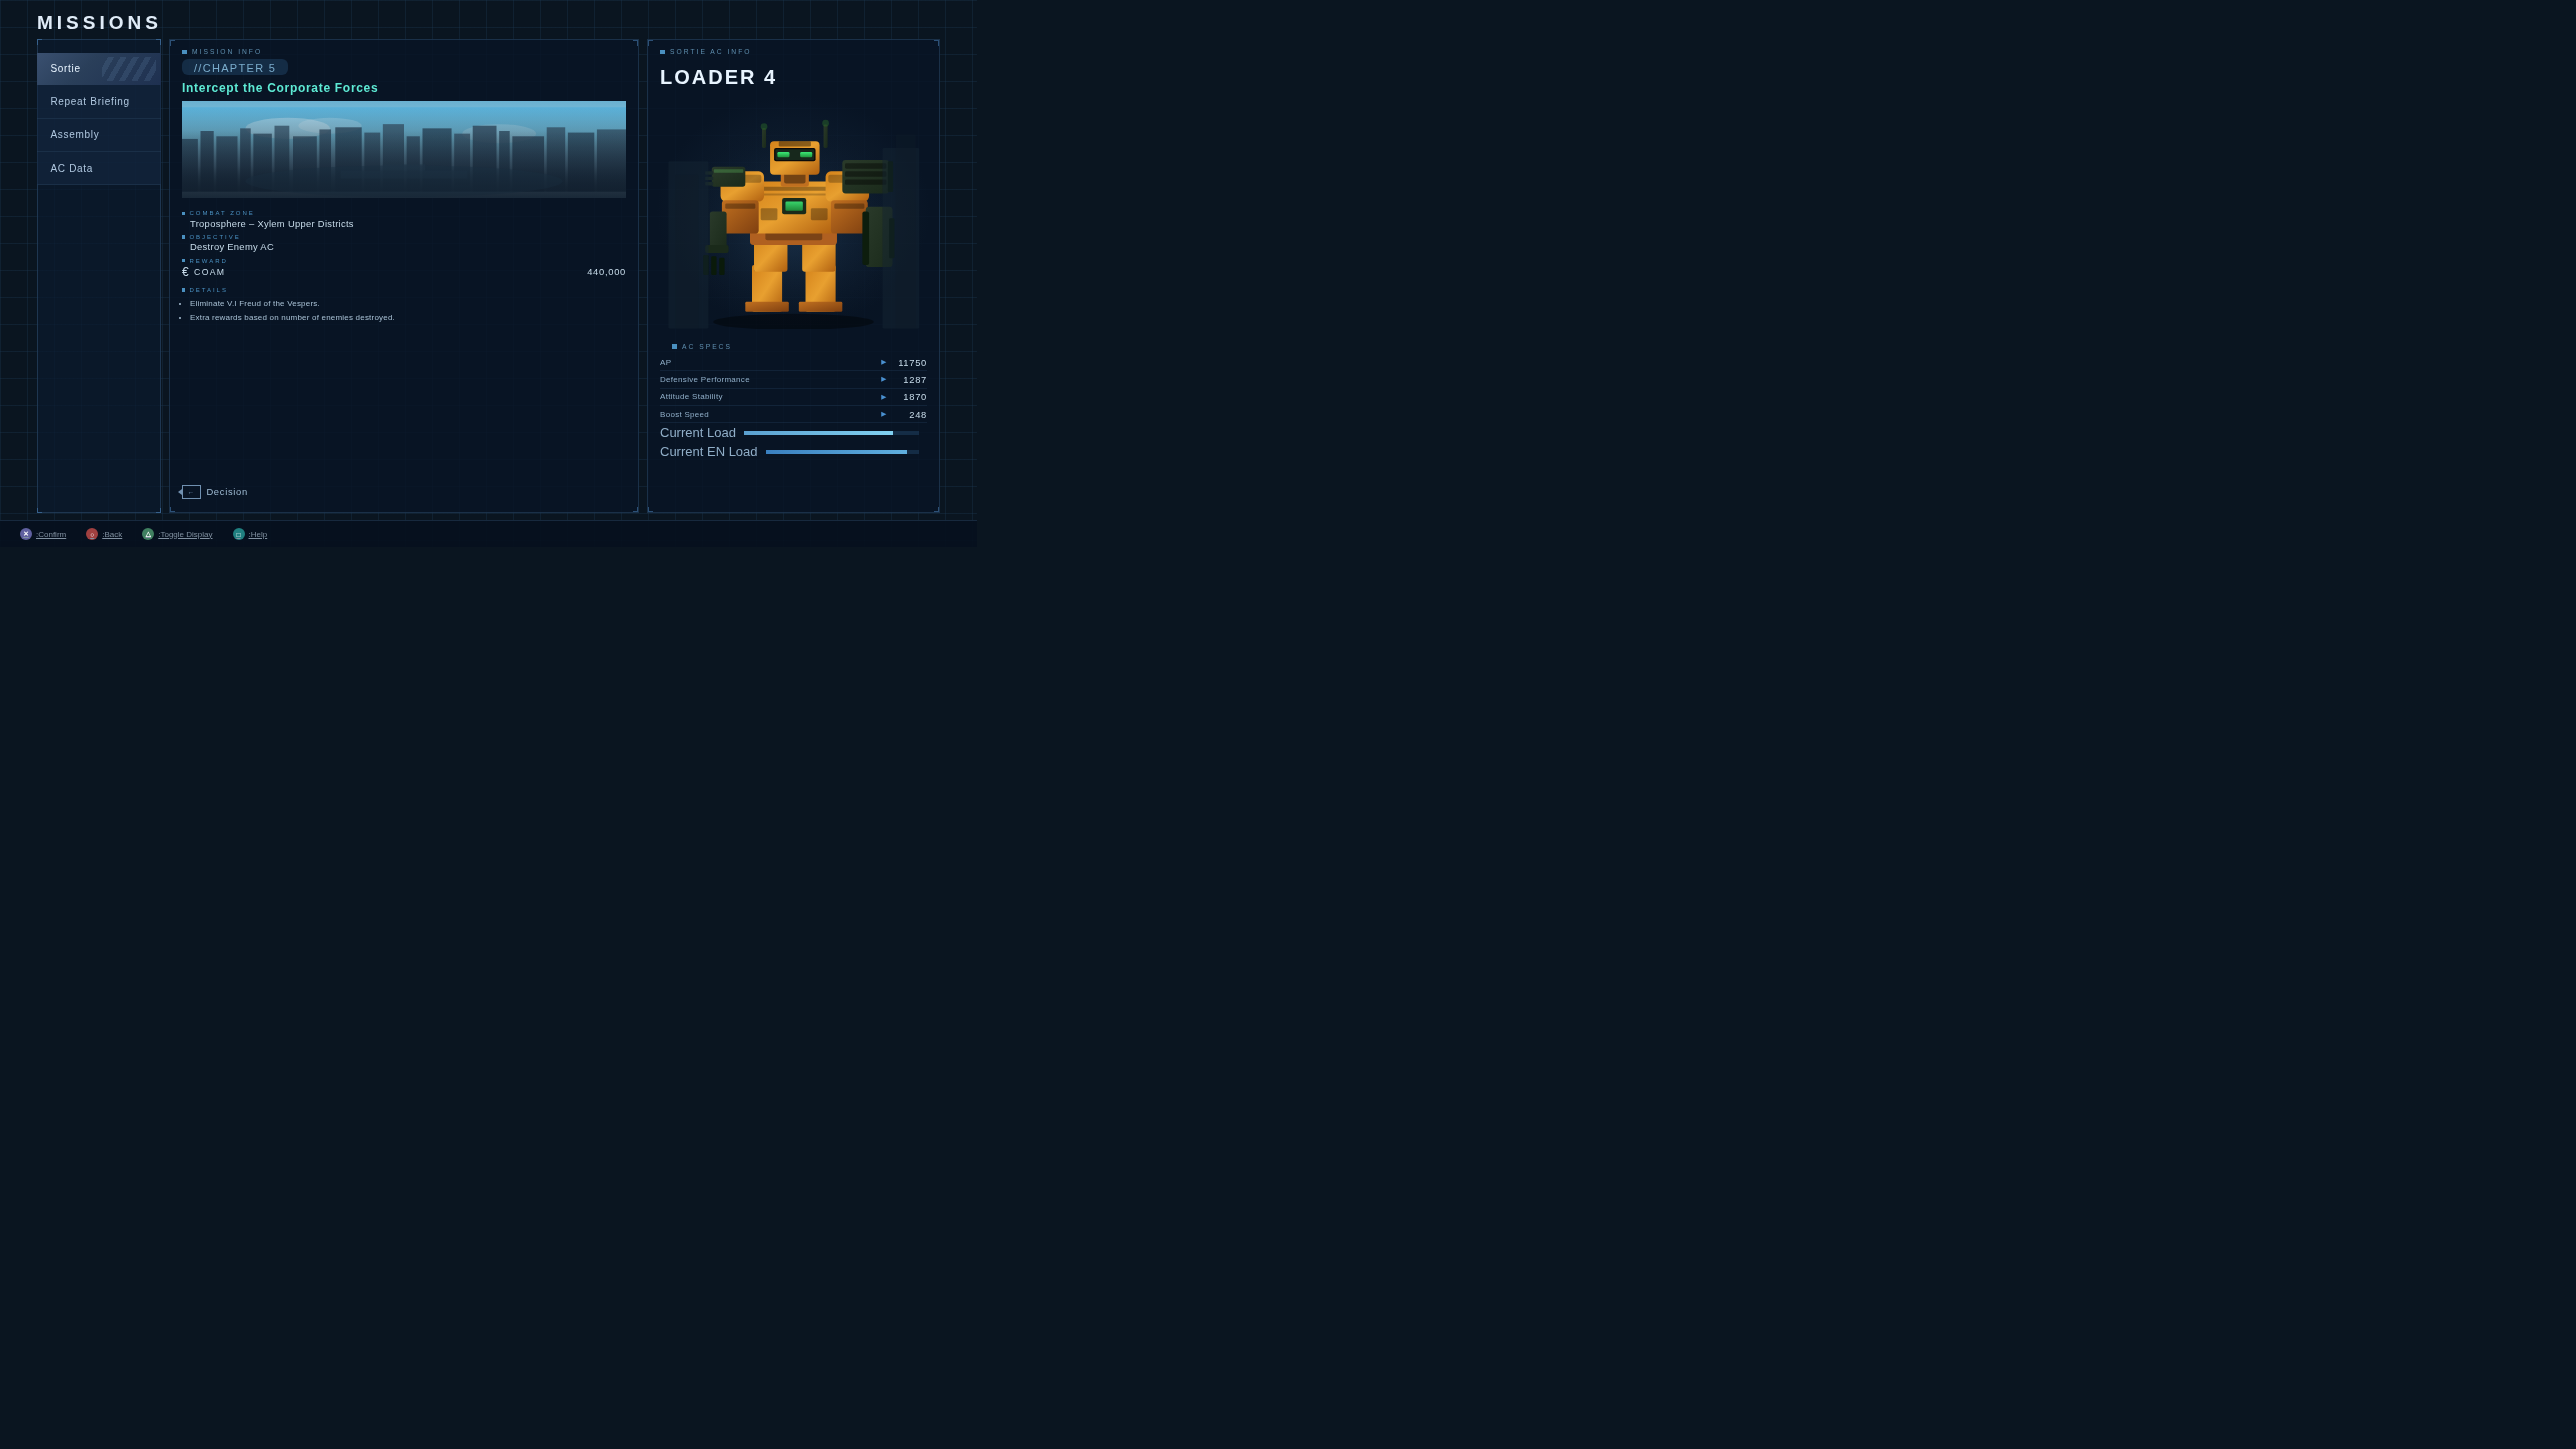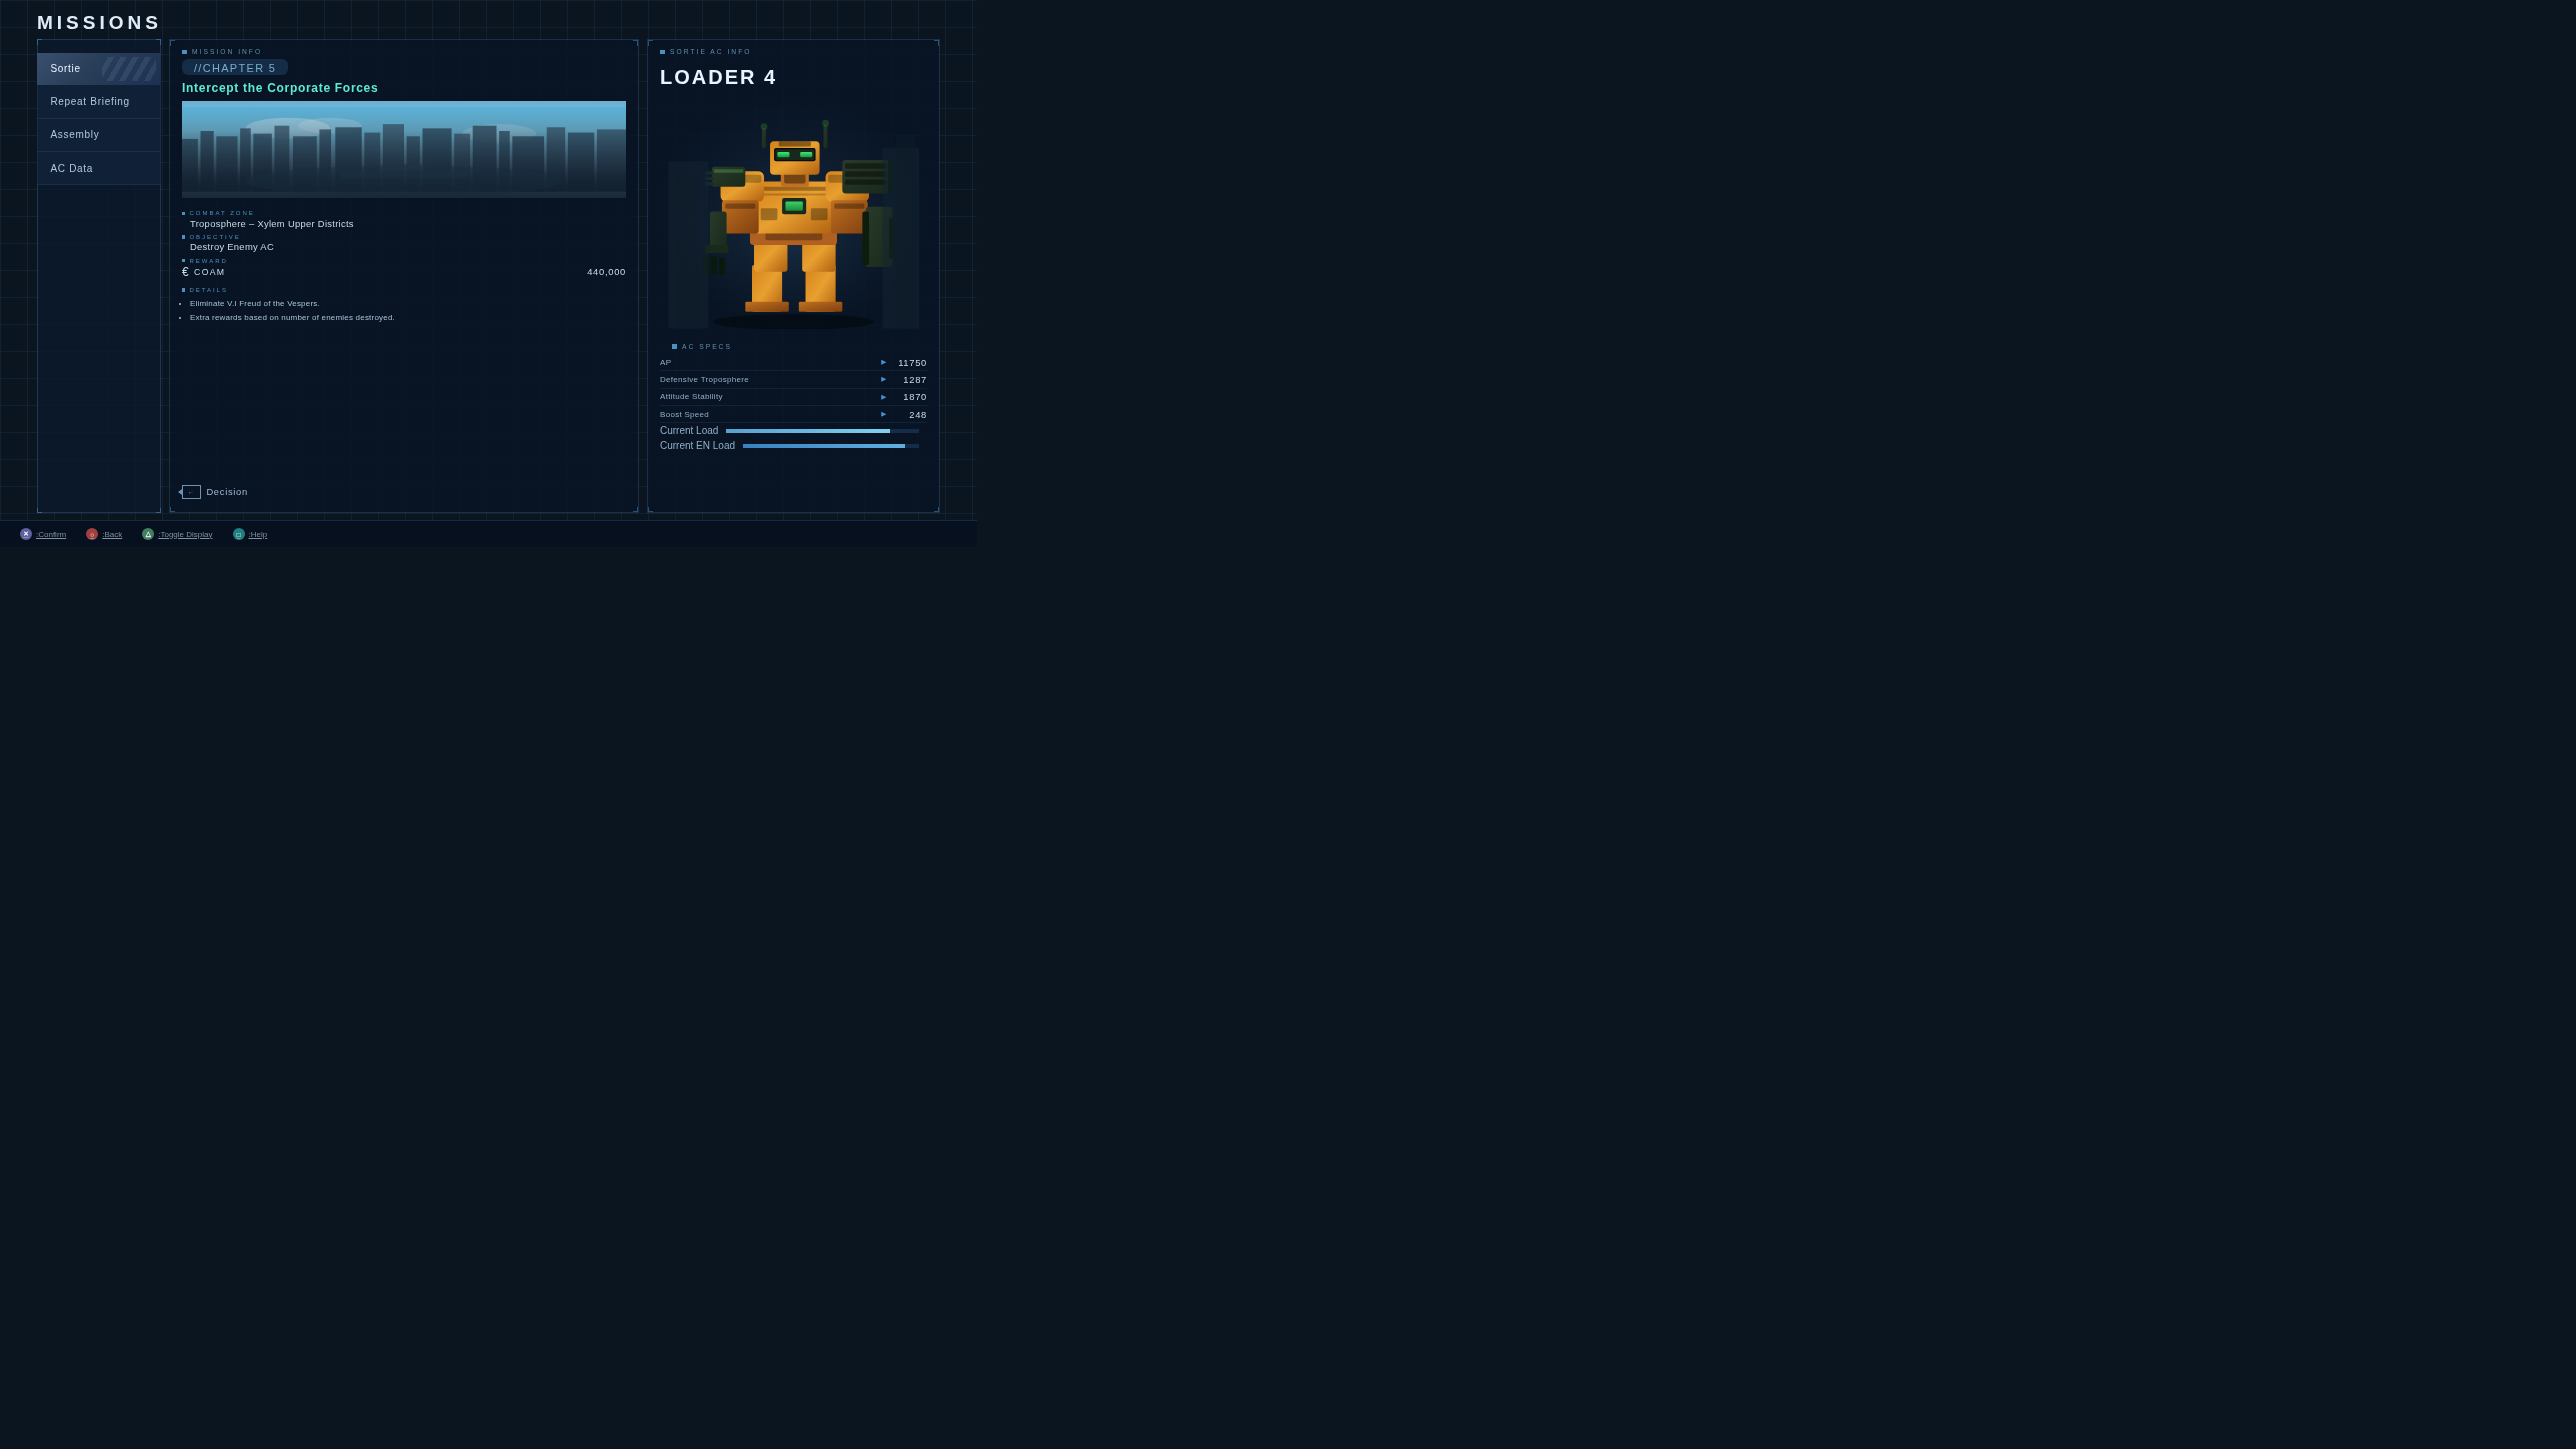--- a/index.html
+++ b/index.html
@@ -359,21 +359,21 @@
     }
 
     .spec-bar-row {
       display: flex;
       align-items: center;
       justify-content: space-between;
       padding: 2px 0;
     }
 
     .spec-bar-name {
-      font-size: 10px;
+      font-size: 13px;
       color: #90aec8;
     }
 
     .spec-bar {
       height: 3.4px;
       background: rgba(40, 80, 120, 0.4);
       flex: 1;
       margin: 0 8px;
       position: relative;
     }
@@ -719,21 +719,21 @@
 
         <div class="spec-row">
           <span class="spec-name">AP</span>
           <div class="spec-right">
             <span class="spec-arrow">▶</span>
             <span class="spec-value">11750</span>
           </div>
         </div>
 
         <div class="spec-row">
-          <span class="spec-name">Defensive Troposphere</span>
+          <span class="spec-name">Defensive Performance</span>
           <div class="spec-right">
             <span class="spec-arrow">▶</span>
             <span class="spec-value">1287</span>
           </div>
         </div>
 
         <div class="spec-row">
           <span class="spec-name">Attitude Stability</span>
           <div class="spec-right">
             <span class="spec-arrow">▶</span>

